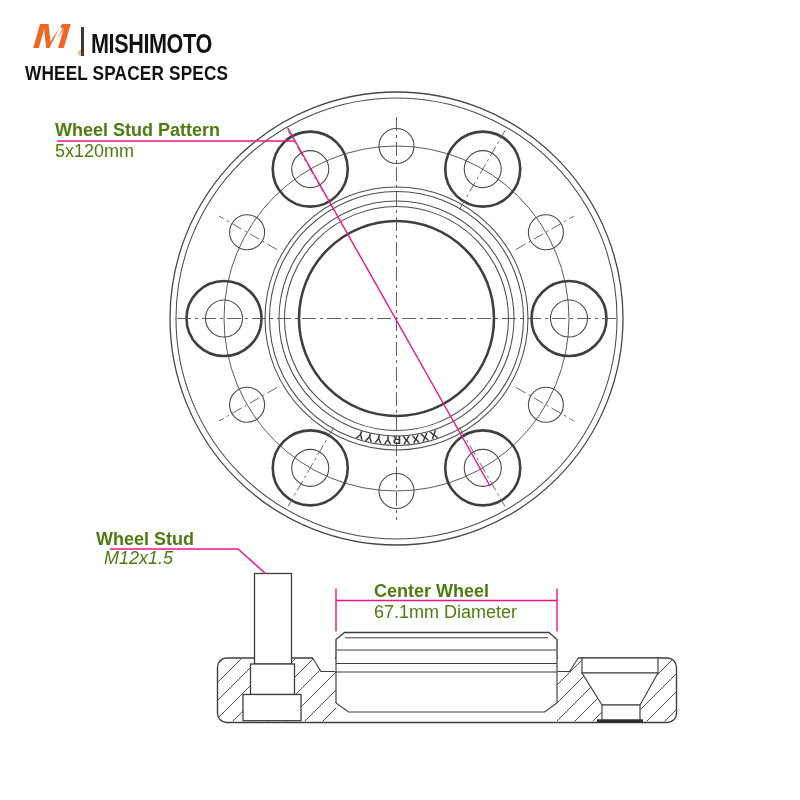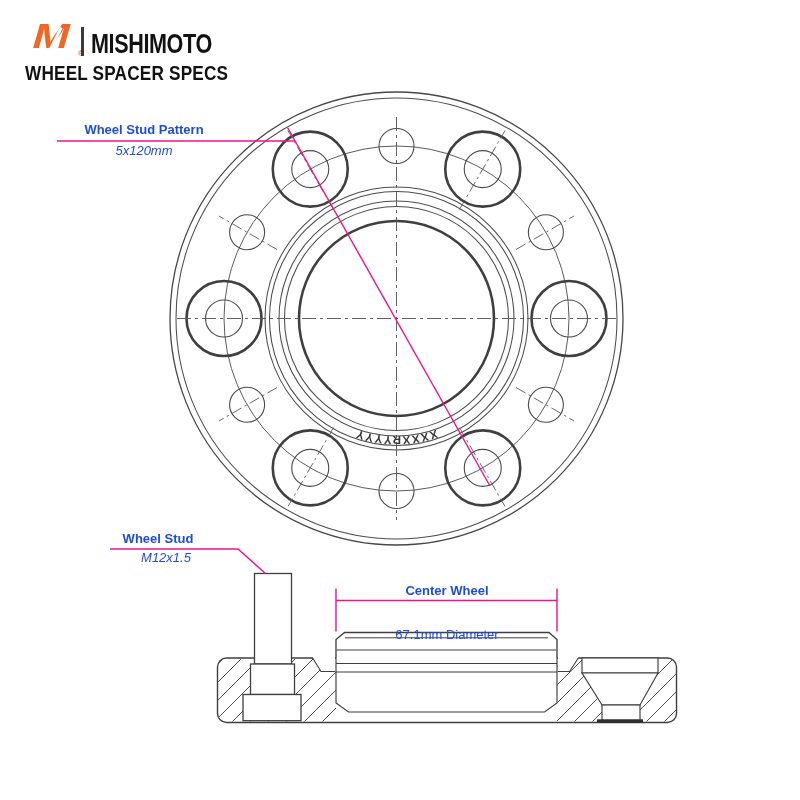--- a/index.html
+++ b/index.html
@@ -4,21 +4,21 @@
 <style>
   :root{
     --accent:#f0118c; --orange:#f26522;
     --ink:#3f3f3f; --ink2:#4a4a4a; --ink3:#585858; --text:#161616;
   }
   html,body{margin:0;padding:0;}
   body{width:800px;height:800px;background:#ffffff;position:relative;overflow:hidden;
        font-family:"Liberation Sans", sans-serif;color:var(--text);}
   #stage{position:absolute;inset:0;}
   svg{position:absolute;left:0;top:0;}
-  .lbl{position:absolute;text-align:center;font-size:13px;line-height:14px;color:#1d4ed8;z-index:5;}
+  .lbl{position:absolute;text-align:left;font-size:18px;line-height:14px;color:#4d7c0f;z-index:5;}
   .lbl.bold{font-weight:bold;}
   
   .monogram{position:absolute;left:26px;top:22px;width:58px;height:38px;z-index:5;}
   .monogram .m{position:absolute;left:2px;top:-6px;font-size:35px;font-weight:bold;color:var(--orange);
       transform:skewX(-16deg) scaleX(1.25);transform-origin:left bottom;letter-spacing:0;}
   .monogram .cut{position:absolute;left:27px;top:4px;width:3px;height:30px;background:#fff;transform:rotate(27deg);}
   .monogram .reg{position:absolute;left:52px;top:28px;font-size:7px;color:var(--orange);font-weight:bold;}
   .divider{position:absolute;left:81px;top:27px;width:2.5px;height:29px;background:#3a3a3a;z-index:5;}
   .brand{position:absolute;left:91px;top:29px;font-size:27px;font-weight:bold;letter-spacing:-0.5px;
       transform:scaleX(.8);transform-origin:left top;color:#121212;white-space:nowrap;z-index:5;}
@@ -164,21 +164,21 @@
   <div class="monogram">
     <span class="m">M</span>
     <span class="cut"></span>
     <span class="reg">®</span>
   </div>
   <div class="divider"></div>
   <div class="brand">MISHIMOTO</div>
   <div class="subtitle">WHEEL SPACER SPECS</div>
 
   <div class="lbl bold" style="left:55px;top:123px;width:178px;">Wheel Stud Pattern</div>
-  <div class="lbl" style="left:55px;top:144px;width:178px;font-style:italic;">5x120mm</div>
+  <div class="lbl" style="left:55px;top:144px;width:178px;">5x120mm</div>
 
   <div class="lbl bold" style="left:96px;top:532px;width:124px;">Wheel Stud</div>
   <div class="lbl" style="left:104px;top:551px;width:124px;font-style:italic;">M12x1.5</div>
 
   <div class="lbl bold" style="left:374px;top:584px;width:146px;">Center Wheel</div>
-  <div class="lbl" style="left:374px;top:628px;width:146px;">67.1mm Diameter</div>
+  <div class="lbl" style="left:374px;top:605px;width:146px;">67.1mm Diameter</div>
 
 </div>
 
 </body></html>

